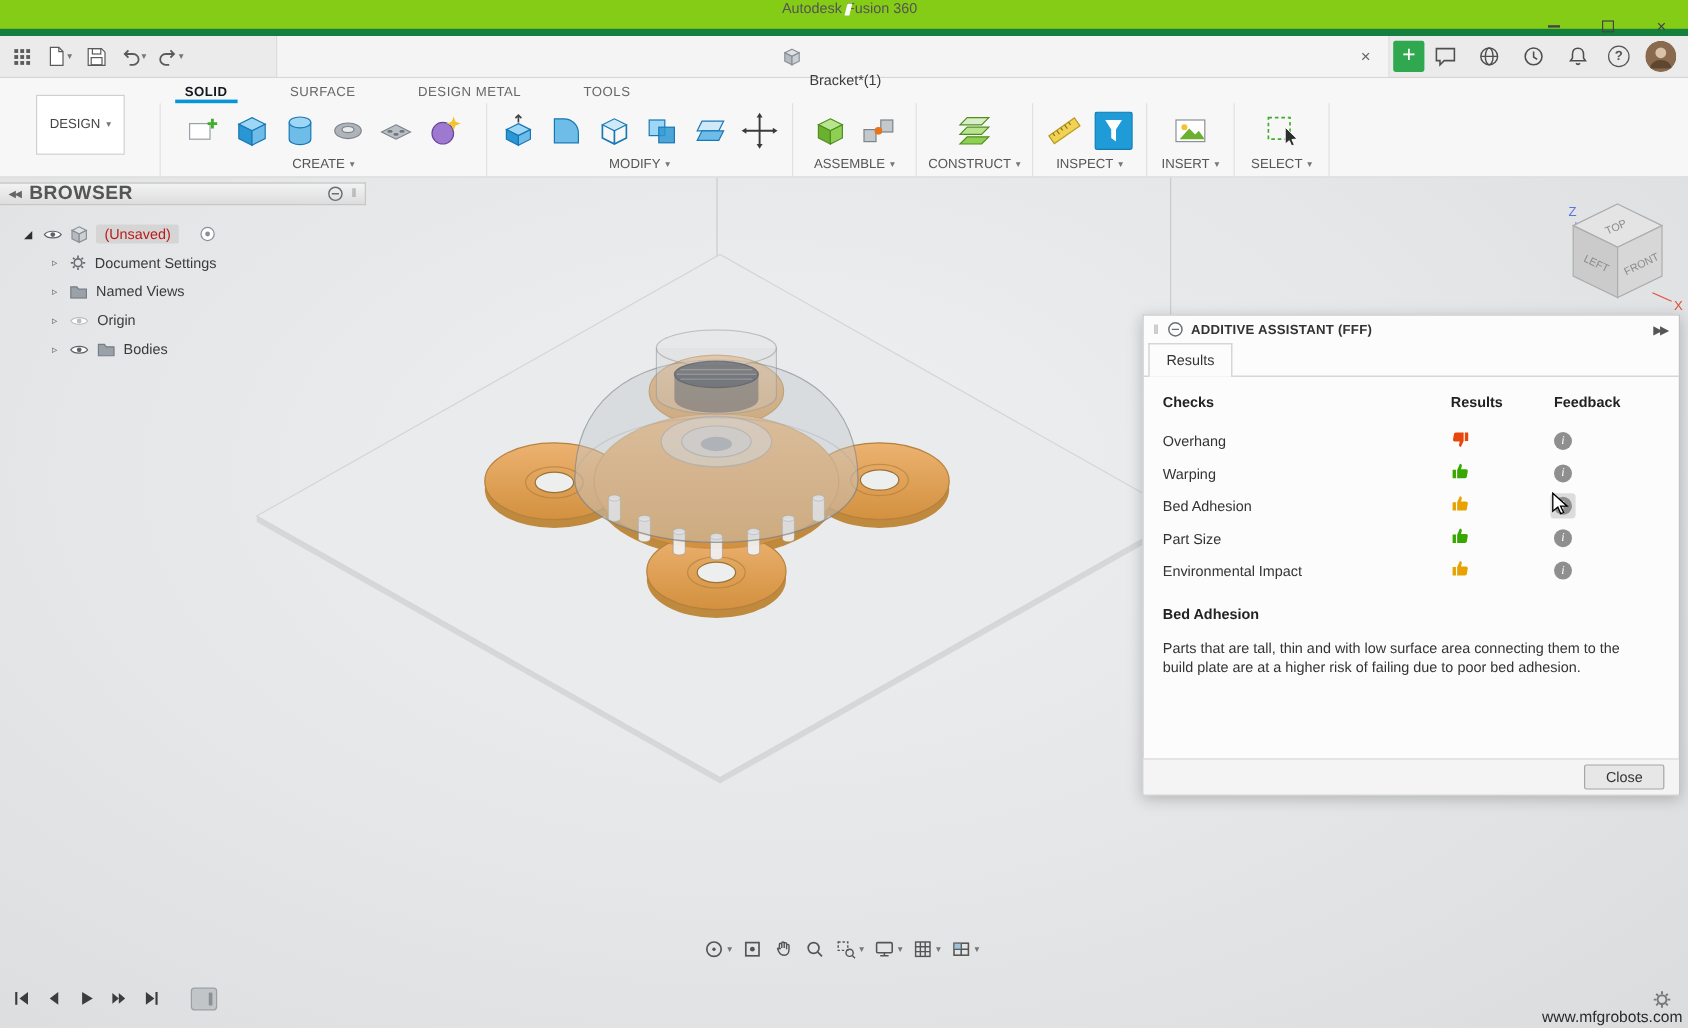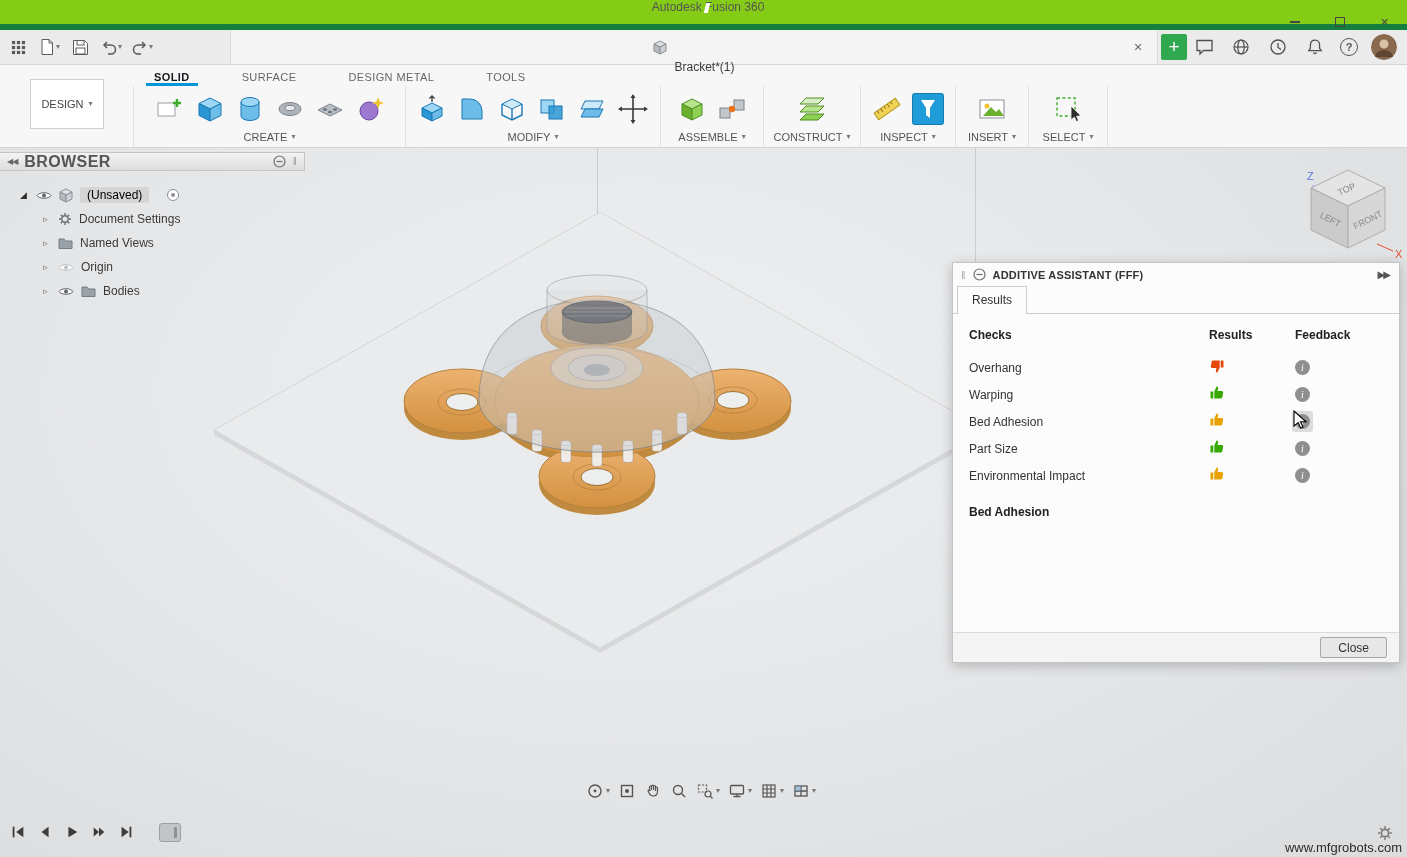--- a/index.html
+++ b/index.html
@@ -73,21 +73,21 @@
   .b-header { height:19px; background:linear-gradient(#f3f3f3,#ddddde);
     border:1px solid #c6c6c6; border-left:none; display:flex; align-items:center; padding:0 7px; gap:7px; }
   .b-collapse { color:#666; font-size:8px; letter-spacing:-1px; }
   .b-title { font-size:16px; font-weight:bold; color:#555; letter-spacing:.4px; flex:1; }
   .b-grip { color:#9a9a9a; font-size:10px; }
   .b-tree { padding-top:12px; }
   .b-row { height:24px; display:flex; align-items:center; gap:7px; padding-left:40px; color:#3a3a3a; }
   .b-row.root { padding-left:18px; }
   .expander { width:11px; color:#707070; font-size:9px; text-align:center; }
   .expander.open { color:#2e2e2e; }
-  .chip { background:#d5d5d5; padding:1px 7px; border-radius:2px; color:#000000; }
+  .chip { background:#d5d5d5; padding:1px 7px; border-radius:2px; color:#b91c1c; }
   .root-target { margin-left:10px; }
 
   
   #viewcube { position:absolute; left:1293px; top:10px; z-index:5; }
 
   
   #assistant { position:absolute; left:952px; top:114px; width:448px; height:401px;
     background:#fcfcfc; border:1px solid #c4c4c4; box-shadow:0 3px 12px rgba(0,0,0,.22); z-index:20; }
   .aa-header { height:23px; display:flex; align-items:center; padding:0 8px; gap:7px; }
   .aa-grip { color:#aaa; font-size:11px; }
@@ -667,20 +667,21 @@
         <div>Environmental Impact</div>
         <div><span class="thumb up" style="color: rgb(232, 162, 0);"><svg viewBox="0 0 16 16" width="16" height="16" fill="currentColor">
                 <path d="M1.5 6.5h2.8v7H1.5zM5.3 13.5V6.6L7.6 1.5c.9 0 1.6.7 1.6 1.6 0 .15-.02.3-.06.45L8.5 6h4.2c.9 0 1.6.8 1.45 1.7l-.75 4.4c-.12.8-.8 1.4-1.6 1.4H5.3z"></path>
               </svg></span></div>
         <div class="fb-cell">
             <span class="info">i</span>
           </div>
       </div>
 
       <div class="aa-detail-title">Bed Adhesion</div>
+      <div class="aa-detail-body">Parts that are tall, thin and with low surface area connecting them to the build plate are at a higher risk of failing due to poor bed adhesion.</div>
     </div>
     <div class="aa-footer">
       <span class="aa-close">Close</span>
     </div>
   </div>
 
   <div id="navbar">
     <span class="nav-btn">
       <svg width="18" height="18" viewBox="0 0 18 18" fill="none" stroke="#555" stroke-width="1.4">
           <circle cx="9" cy="9" r="6"></circle>

